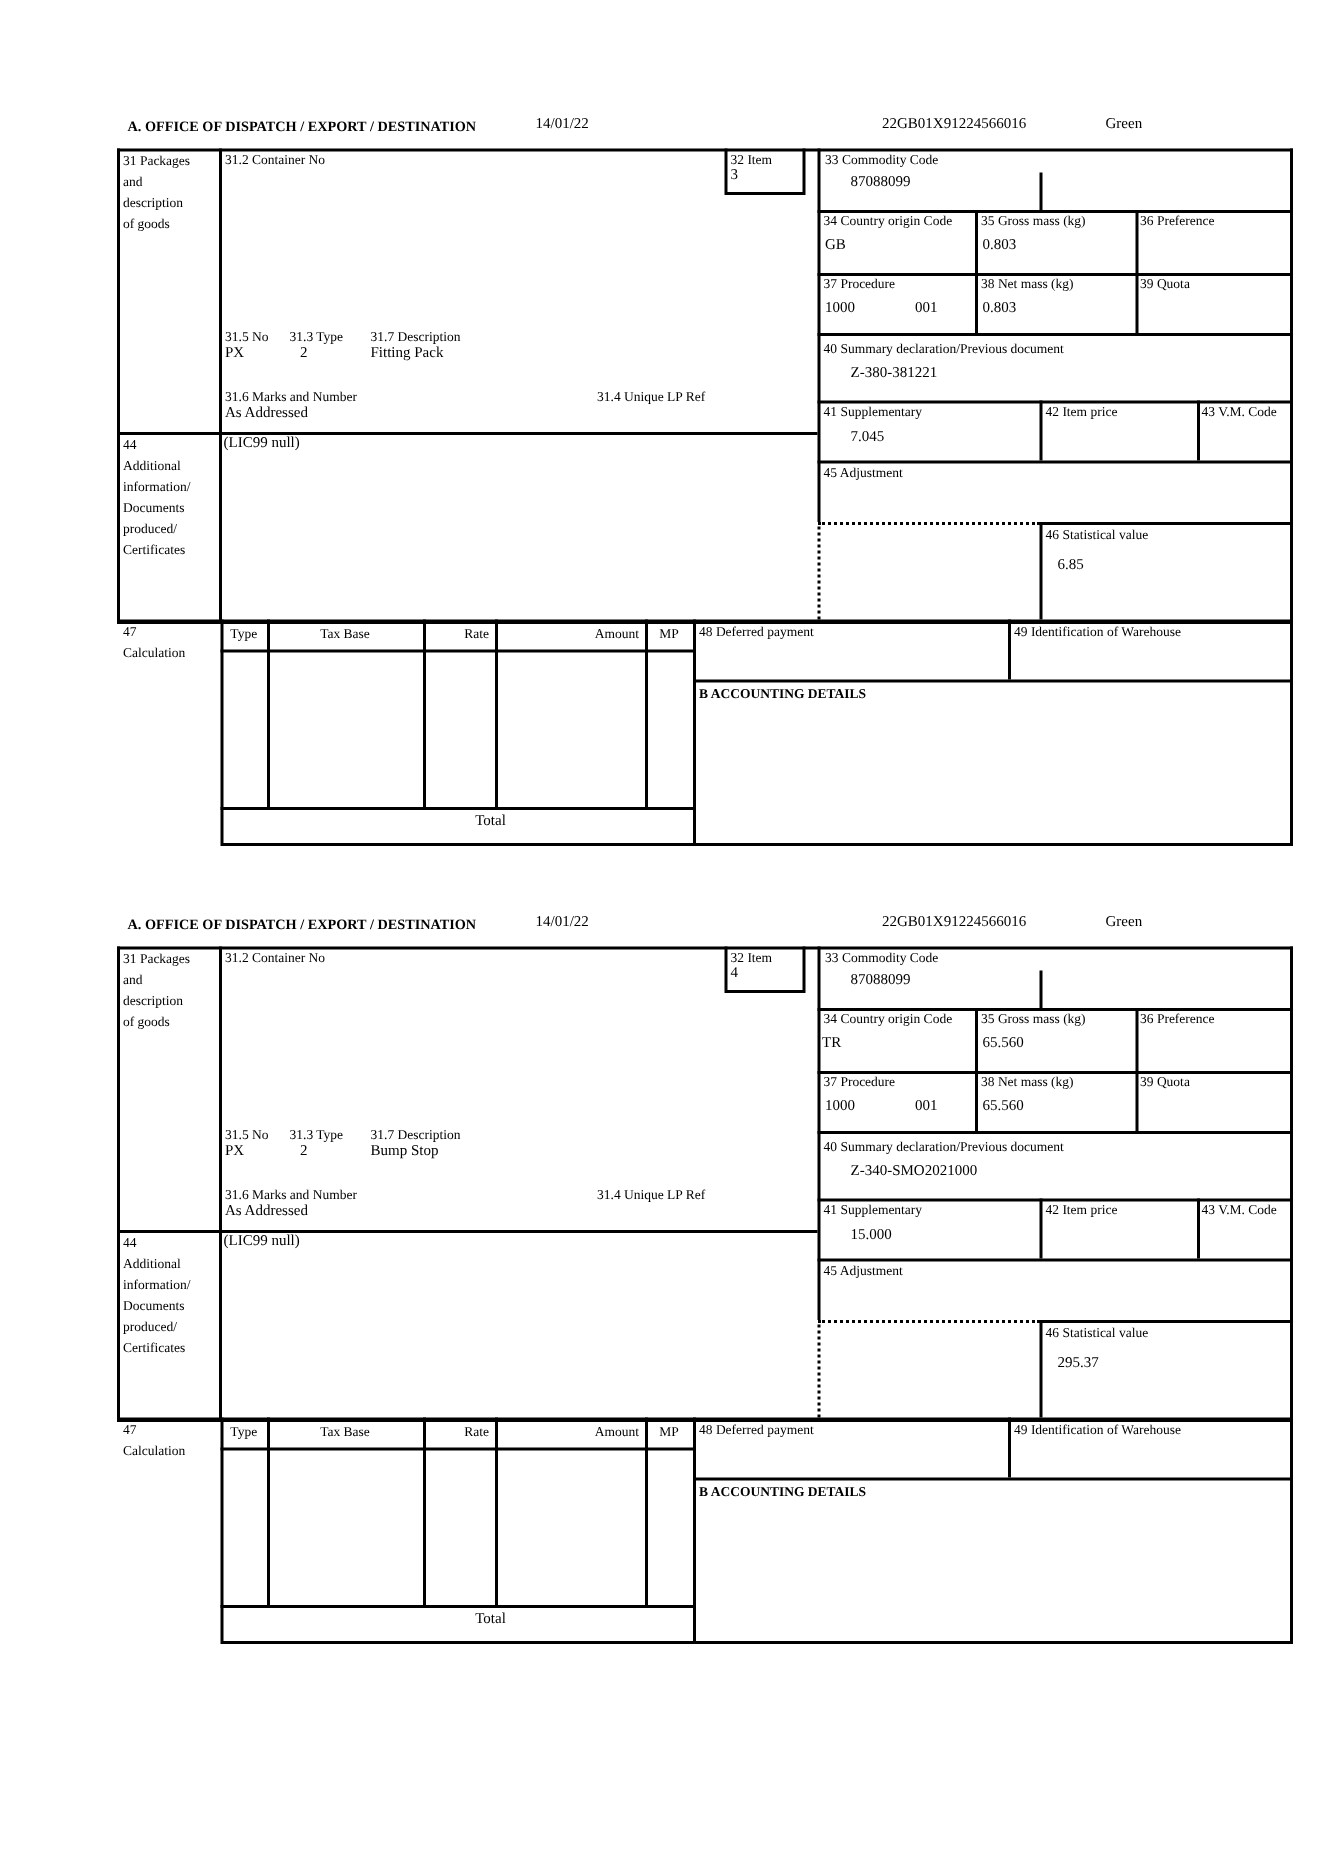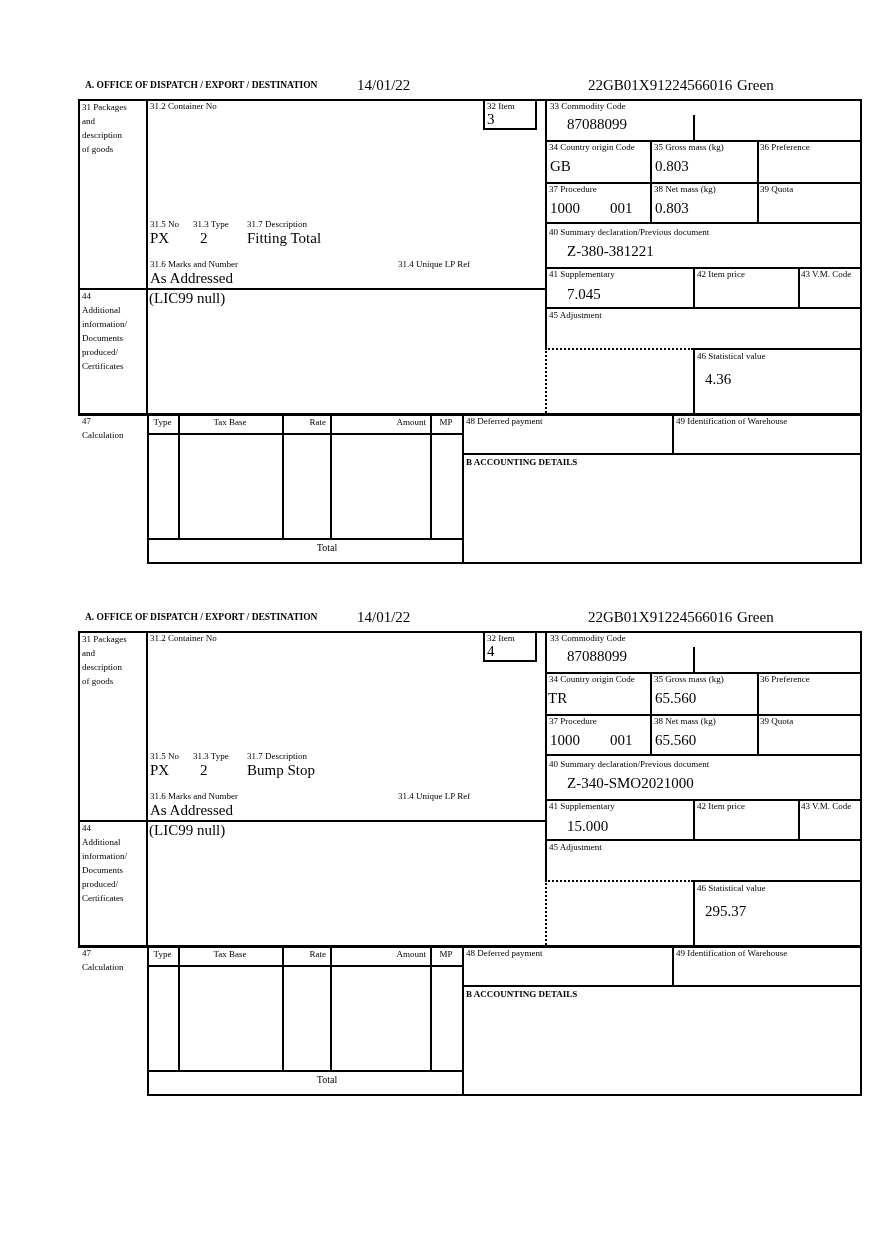--- a/index.html
+++ b/index.html
@@ -5,21 +5,21 @@
   html,body{margin:0;padding:0;background:#fff;}
   body{position:relative;width:882px;height:1250px;overflow:hidden;
        font-family:"Liberation Serif","DejaVu Serif",serif;color:#000;}
   .block{position:absolute;left:0;width:820px;height:487px;}
   .ln{position:absolute;background:#000;display:block;}
   .dln-h{position:absolute;display:block;height:0;border-top:2px dotted #000;}
   .dln-v{position:absolute;display:block;width:0;border-left:2px dotted #000;}
   span{position:absolute;white-space:nowrap;line-height:1;}
   .lbl{font-size:9px;}
   .b{font-weight:bold;}
-  .val{font-size:15px;}
+  .val{font-size:10px;}
   .c{text-align:center;}
   .r{text-align:right;}
 </style>
 </head>
 <body>
 
   <section class="block" style="top: 76px;">
 
     <span class="lbl b" style="left:85px;top:5px;font-size:9.5px">A.  OFFICE OF DISPATCH / EXPORT / DESTINATION</span>
     <span class="val" style="left:357px;top:2px">14/01/22</span>
@@ -92,28 +92,28 @@
     <span class="lbl" style="left:549px;top:152px">40 Summary declaration/Previous document</span>
     <span class="val" style="left:567px;top:168px">Z-380-381221</span>
 
     <span class="lbl" style="left:549px;top:194px">41 Supplementary</span>
     <span class="val" style="left:567px;top:211px">7.045</span>
     <span class="lbl" style="left:697px;top:194px">42 Item price</span>
     <span class="lbl" style="left:801px;top:194px">43 V.M. Code</span>
 
     <span class="lbl" style="left:549px;top:235px">45 Adjustment</span>
     <span class="lbl" style="left:697px;top:276px">46 Statistical value</span>
-    <span class="val" style="left:705px;top:296px">4.36</span>
+    <span class="val" style="left:705px;top:296px">6.85</span>
 
     <span class="lbl" style="left:150px;top:144px">31.5 No</span>
     <span class="lbl" style="left:193px;top:144px">31.3 Type</span>
     <span class="lbl" style="left:247px;top:144px">31.7 Description</span>
     <span class="val" style="left:150px;top:155px">PX</span>
     <span class="val" style="left:200px;top:155px">2</span>
-    <span class="val" style="left:247px;top:155px">Fitting Total</span>
+    <span class="val" style="left:247px;top:155px">Fitting Pack</span>
 
     <span class="lbl" style="left:150px;top:184px">31.6 Marks and Number</span>
     <span class="lbl" style="left:398px;top:184px">31.4 Unique LP Ref</span>
     <span class="val" style="left:150px;top:195px">As Addressed</span>
 
     <span class="lbl" style="left:82px;top:216px">44</span>
     <span class="lbl" style="left:82px;top:230px">Additional</span>
     <span class="lbl" style="left:82px;top:244px">information/</span>
     <span class="lbl" style="left:82px;top:258px">Documents</span>
     <span class="lbl" style="left:82px;top:272px">produced/</span>

